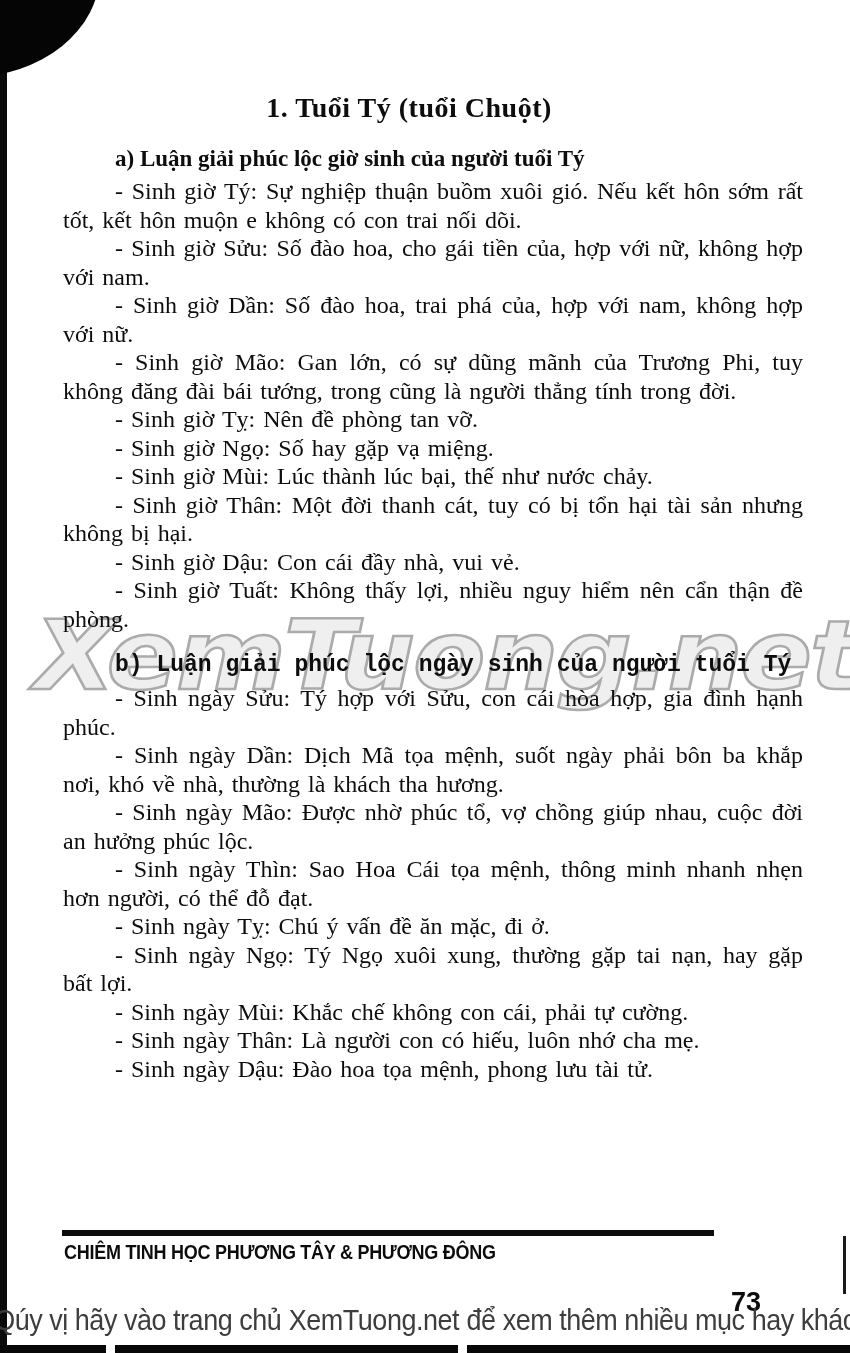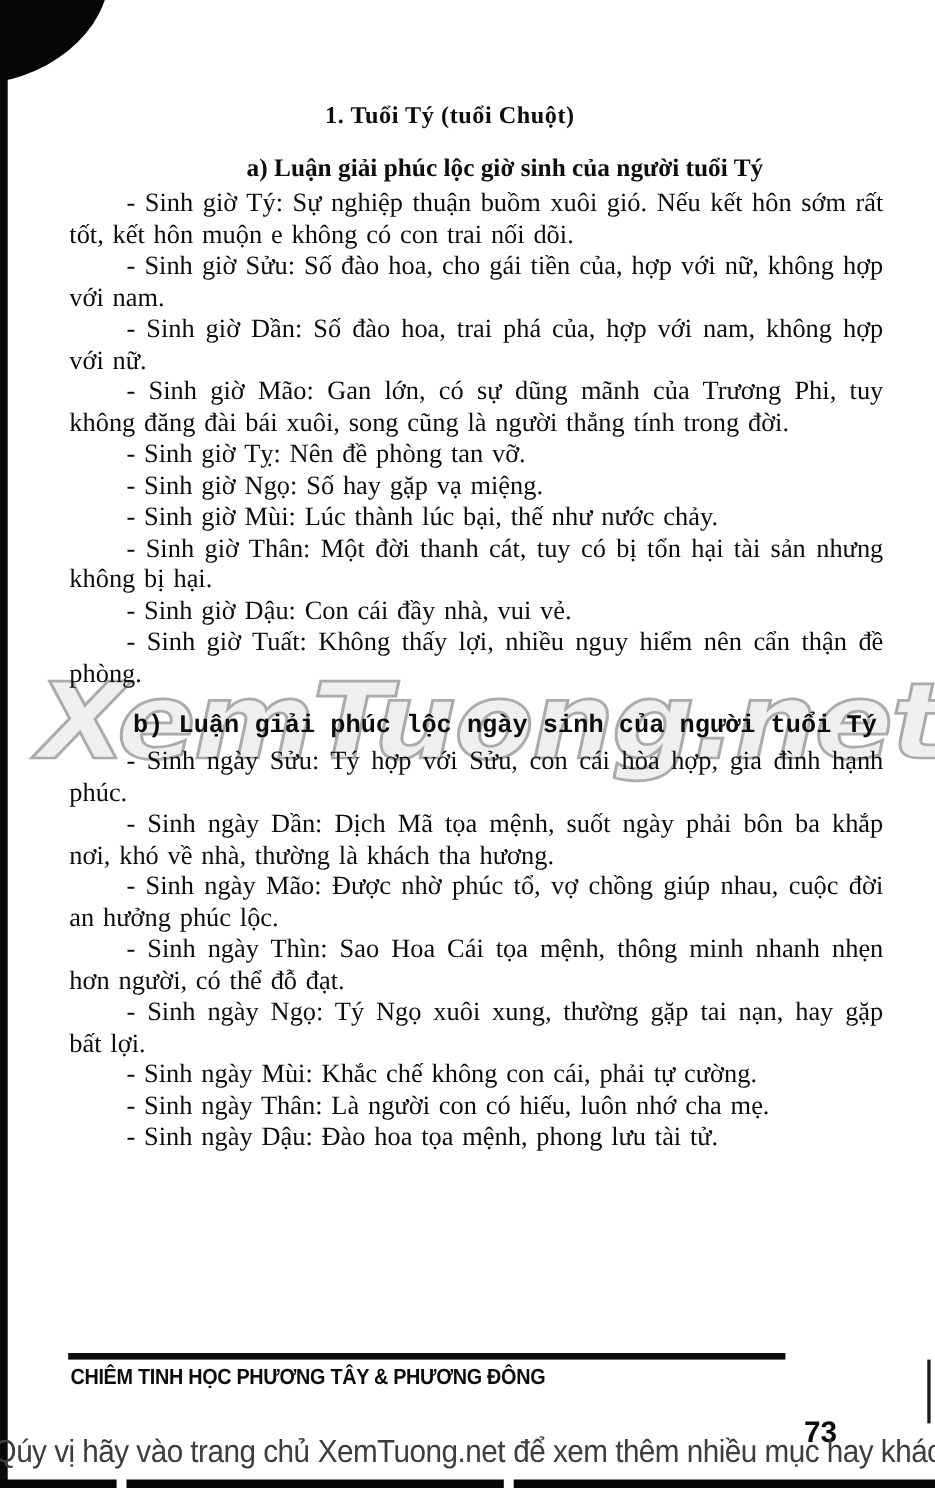--- a/index.html
+++ b/index.html
@@ -48,34 +48,33 @@
     -webkit-text-stroke: 2.5px #ababab;
     transform: scaleX(1.1);
     transform-origin: left center;
   }
   
   .content {
     position: absolute; left: 63px; top: 92px; width: 740px;
     z-index: 2;
   }
   .doc-title {
-    font-size: 22px;
+    font-size: 28px;
     font-weight: bold;
     text-align: center;
     padding-right: 48px;
     margin: 0 0 20px 0;
     letter-spacing: 0.5px;
   }
   .section-heading {
     font-size: 23px;
     font-weight: bold;
     text-indent: 52px;
     margin: 0 0 4px 0;
     line-height: 29px;
-    text-align: center;
   }
   .section-b-heading { margin-top: 18px; font-family: Liberation Mono, monospace; }
   .paras p {
     margin: 0;
     font-size: 24px;
     line-height: 28.5px;
     text-align: justify;
     text-indent: 52px;
     word-spacing: 2px;
   }
@@ -131,35 +130,36 @@
   <div class="watermark">XemTuong.net</div>
 
   <div class="content">
     <h1 class="doc-title">1. Tuổi Tý (tuổi Chuột)</h1>
 
     <h2 class="section-heading">a) Luận giải phúc lộc giờ sinh của người tuổi Tý</h2>
     <div class="paras">
         <p>- Sinh giờ Tý: Sự nghiệp thuận buồm xuôi gió. Nếu kết hôn sớm rất tốt, kết hôn muộn e không có con trai nối dõi.</p>
         <p>- Sinh giờ Sửu: Số đào hoa, cho gái tiền của, hợp với nữ, không hợp với nam.</p>
         <p>- Sinh giờ Dần: Số đào hoa, trai phá của, hợp với nam, không hợp với nữ.</p>
-        <p>- Sinh giờ Mão: Gan lớn, có sự dũng mãnh của Trương Phi, tuy không đăng đài bái xuôi, song cũng là người thẳng tính trong đời.</p>
+        <p>- Sinh giờ Mão: Gan lớn, có sự dũng mãnh của Trương Phi, tuy không đăng đài bái tướng, trong cũng là người thẳng tính trong đời.</p>
         <p>- Sinh giờ Tỵ: Nên đề phòng tan vỡ.</p>
         <p>- Sinh giờ Ngọ: Số hay gặp vạ miệng.</p>
         <p>- Sinh giờ Mùi: Lúc thành lúc bại, thế như nước chảy.</p>
         <p>- Sinh giờ Thân: Một đời thanh cát, tuy có bị tổn hại tài sản nhưng không bị hại.</p>
         <p>- Sinh giờ Dậu: Con cái đầy nhà, vui vẻ.</p>
         <p>- Sinh giờ Tuất: Không thấy lợi, nhiều nguy hiểm nên cẩn thận đề phòng.</p>
       </div>
 
     <h2 class="section-heading section-b-heading">b) Luận giải phúc lộc ngày sinh của người tuổi Tý</h2>
     <div class="paras">
         <p>- Sinh ngày Sửu: Tý hợp với Sửu, con cái hòa hợp, gia đình hạnh phúc.</p>
         <p>- Sinh ngày Dần: Dịch Mã tọa mệnh, suốt ngày phải bôn ba khắp nơi, khó về nhà, thường là khách tha hương.</p>
         <p>- Sinh ngày Mão: Được nhờ phúc tổ, vợ chồng giúp nhau, cuộc đời an hưởng phúc lộc.</p>
         <p>- Sinh ngày Thìn: Sao Hoa Cái tọa mệnh, thông minh nhanh nhẹn hơn người, có thể đỗ đạt.</p>
+        <p>- Sinh ngày Tỵ: Chú ý vấn đề ăn mặc, đi ở.</p>
         <p>- Sinh ngày Ngọ: Tý Ngọ xuôi xung, thường gặp tai nạn, hay gặp bất lợi.</p>
         <p>- Sinh ngày Mùi: Khắc chế không con cái, phải tự cường.</p>
         <p>- Sinh ngày Thân: Là người con có hiếu, luôn nhớ cha mẹ.</p>
         <p>- Sinh ngày Dậu: Đào hoa tọa mệnh, phong lưu tài tử.</p>
       </div>
   </div>
 
   <div class="footer-rule"></div>
   <div class="footer-book-title">CHIÊM TINH HỌC PHƯƠNG TÂY &amp; PHƯƠNG ĐÔNG</div>
   <div class="footer-page-number">73</div>

